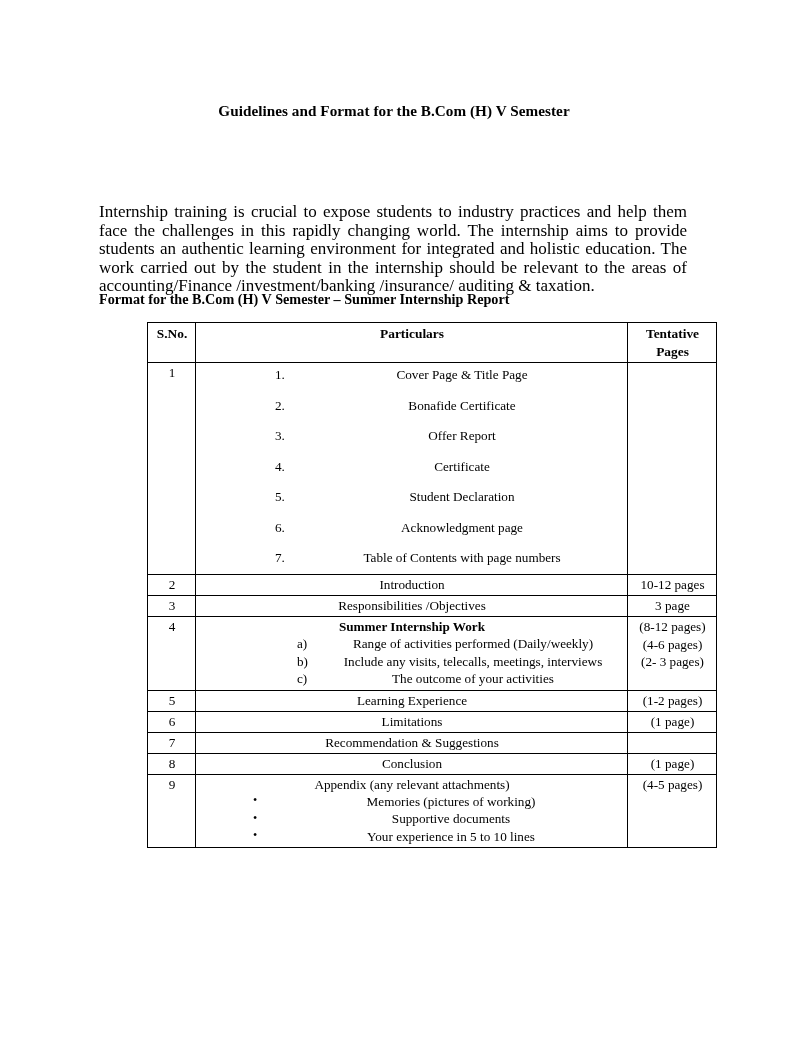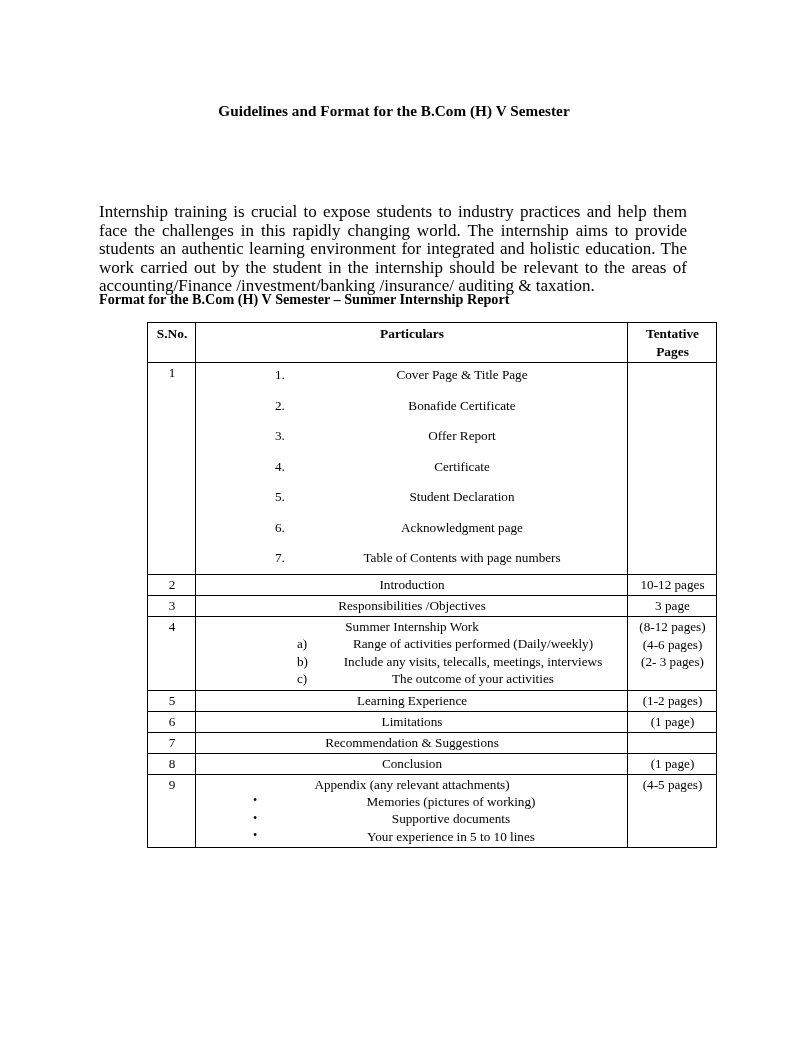--- a/index.html
+++ b/index.html
@@ -121,21 +121,21 @@
     position: relative;
     padding-left: 122px;
     line-height: 17.5px;
     margin: 0;
   }
   ol.alpha-list li .marker {
     position: absolute;
     left: 96px;
     top: 0;
   }
-  .bold-head { font-weight: normal; display: block; }
+  .bold-head { font-weight: bold; display: block; }
 
   
   ul.bul-list {
     margin: 0;
     padding: 0;
     list-style: none;
   }
   ul.bul-list li {
     position: relative;
     padding-left: 78px;

